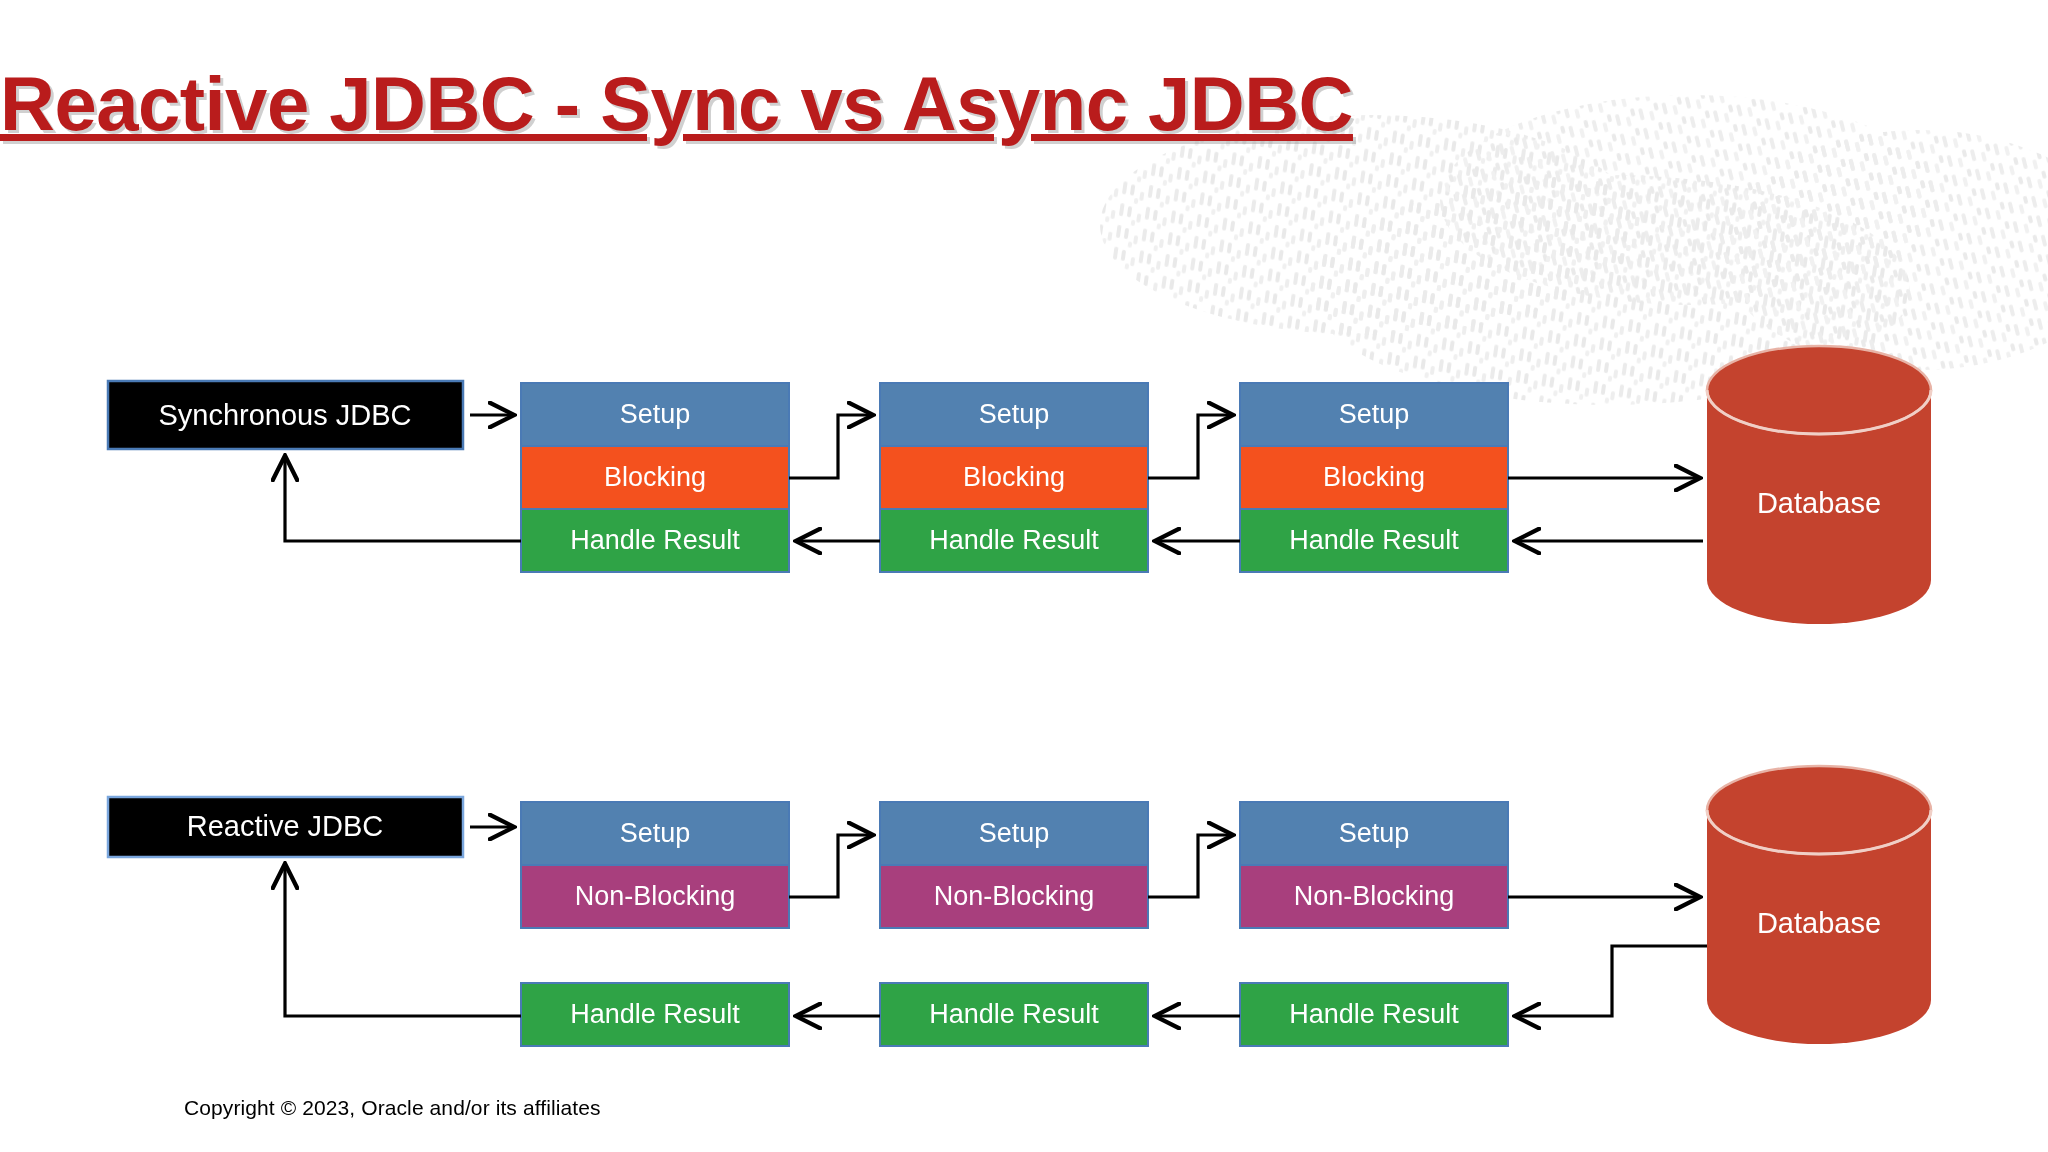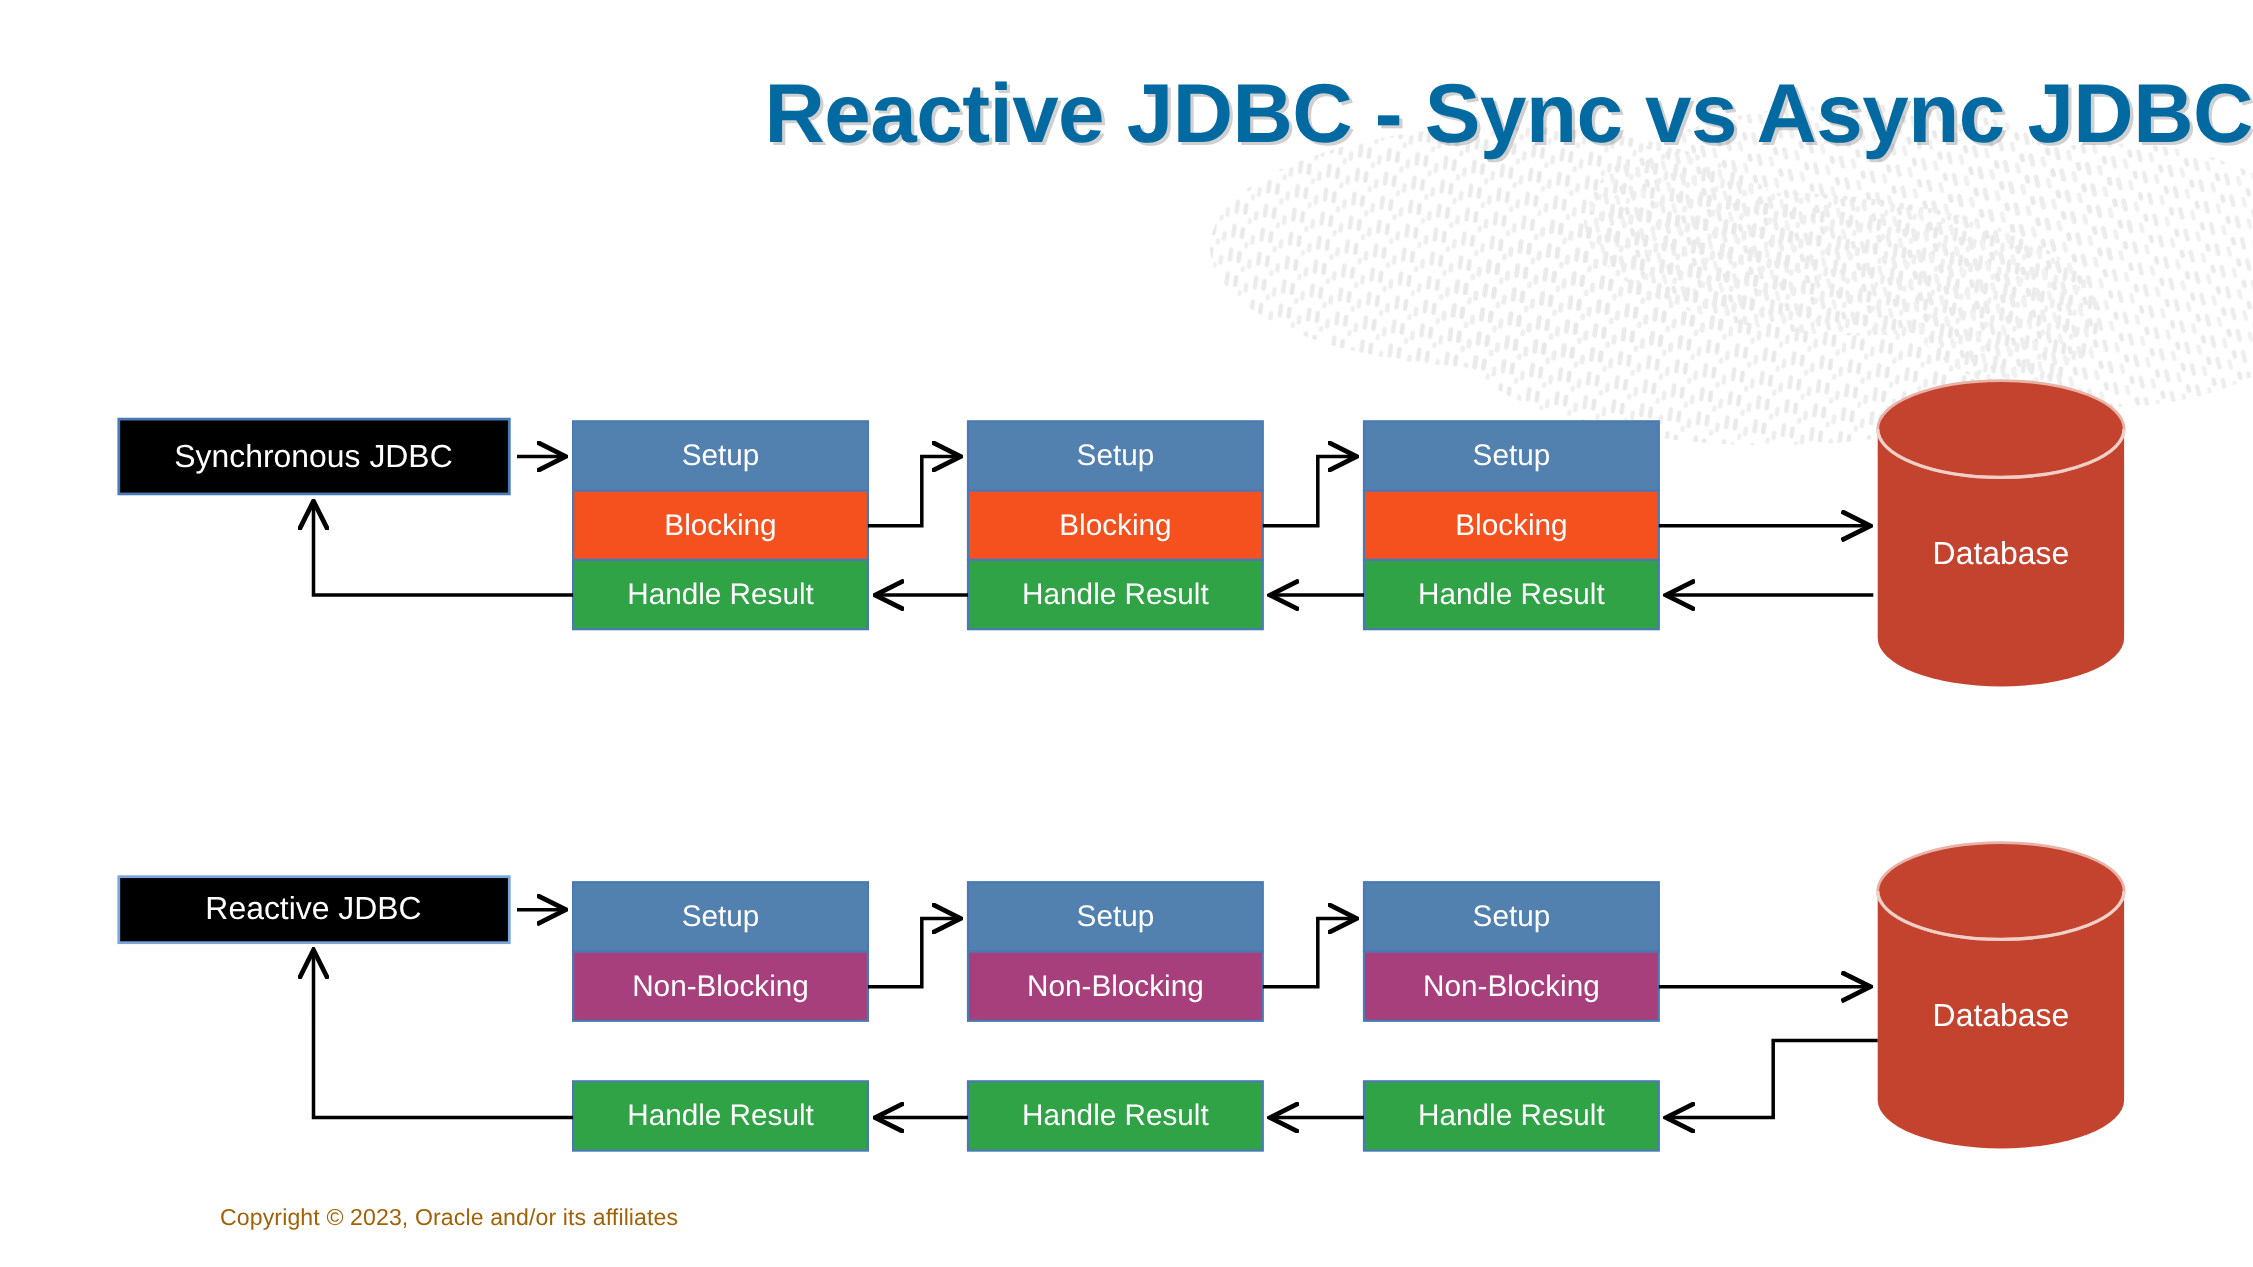--- a/index.html
+++ b/index.html
@@ -20,36 +20,37 @@
   #texture-layer {
     position: absolute;
     inset: 0;
     pointer-events: none;
   }
   #title {
     position: absolute;
     left: 0;
     top: 60px;
     width: 2048px;
-    text-align: right;
+    text-align: left;
     font-family: "Liberation Sans", sans-serif;
     font-weight: bold;
     font-size: 76px;
     letter-spacing: -0.5px;
-    color: #0369a1;
+    color: #b91c1c;
     text-shadow: 3px 3px 0 rgba(120,120,120,0.35);
     white-space: nowrap;
+    text-decoration: underline;
   }
   #footer {
     position: absolute;
-    left: 200px;
+    left: 184px;
     top: 1096px;
     font-family: "Liberation Sans", sans-serif;
     font-size: 21px;
-    color: #a16207;
+    color: #000000;
     letter-spacing: 0.1px;
   }
   #diagram {
     position: absolute;
     left: 0;
     top: 0;
   }
   .box-label {
     font-family: "Liberation Sans", sans-serif;
     font-size: 27px;

